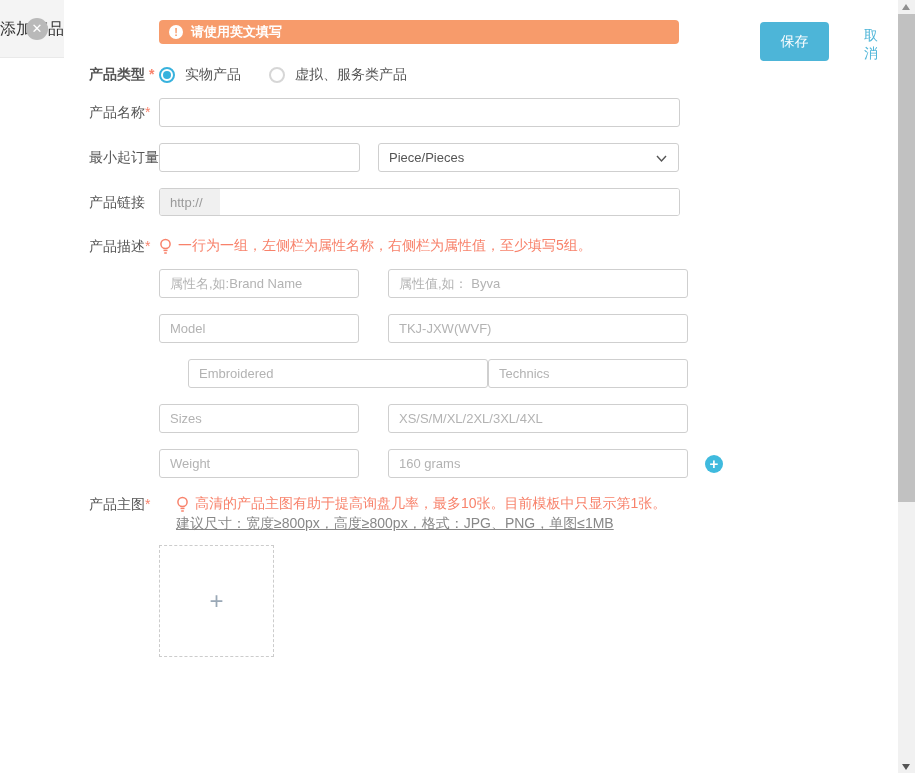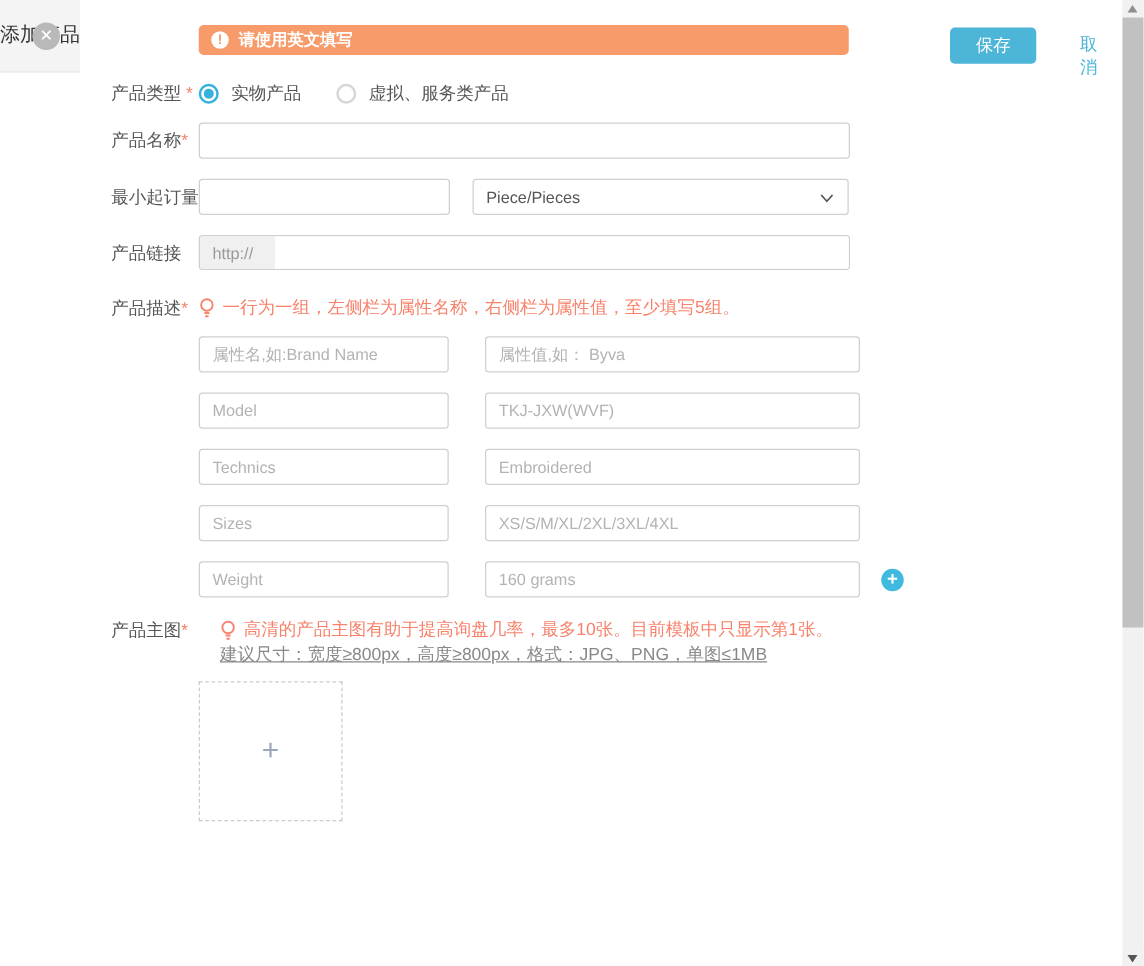--- a/index.html
+++ b/index.html
@@ -53,21 +53,21 @@
   }
 
   
   .row { display:flex; margin-bottom:16px; }
   .row-label { width:70px; flex:none; font-size:14px; color:#555; padding-top:6px; white-space:nowrap; }
   .req { color:#f8826b; }
   .row-content { flex:1; }
 
   
   .radio-row { margin-bottom:14px; }
-  .radio-row .row-label { padding-top:2px; }
+  .radio-row .row-label { padding-top:2px;font-weight:bold; }
   .radio-group { display:flex; align-items:center; padding-top:1px; }
   .radio-item { display:flex; align-items:center; cursor:pointer; margin-right:28px; }
   .radio-circle {
     width:16px; height:16px; border-radius:50%; border:2px solid #d6d6d6; background:#fff;
     display:flex; align-items:center; justify-content:center; flex:none;
   }
   .radio-item.checked .radio-circle { border-color:#38b2dd; }
   .radio-item.checked .radio-circle::after {
     content:""; width:8px; height:8px; border-radius:50%; background:#38b2dd;
   }
@@ -123,21 +123,21 @@
     margin-top:12px; width:115px; height:112px; border:1px dashed #ccc;
     display:flex; align-items:center; justify-content:center; cursor:pointer; background:#fff;
   }
   .upload-plus { color:#9aa8b6; font-size:24px; font-weight:400; }
 
   
   .modal-footer {
     height:70px; flex:none; border-top:1px solid #e8e8e8; position:relative; background:#fff;
   }
   .save-btn {
-    position:absolute; right:86px; top:21px; width:69px; height:29px;
+    position:absolute; right:86px; top:21px; width:69px; height:39px;
     background:#4db5d8; color:#fff; border:none; border-radius:4px; font-size:14px;
     cursor:pointer; font-family:Liberation Sans, sans-serif;
   }
   .cancel-btn {
     position:absolute; right:37px; top:26px; color:#4db5d8; font-size:14px; cursor:pointer;
   }
 </style>
 </head>
 <body>
 
@@ -223,22 +223,22 @@
 
         <div class="pair-row">
           <input class="inp pair-name" placeholder="属性名,如:Brand Name" style="">
           <input class="inp pair-value" placeholder="属性值,如： Byva" style="">
         </div>
         <div class="pair-row">
           <input class="inp pair-name" placeholder="Model" style="">
           <input class="inp pair-value" placeholder="TKJ-JXW(WVF)" style="">
         </div>
         <div class="pair-row">
+          <input class="inp pair-value" placeholder="Embroidered" style="">
           <input class="inp pair-name" placeholder="Technics" style="">
-          <input class="inp pair-value" placeholder="Embroidered" style="">
         </div>
         <div class="pair-row">
           <input class="inp pair-name" placeholder="Sizes" style="">
           <input class="inp pair-value" placeholder="XS/S/M/XL/2XL/3XL/4XL" style="">
         </div>
         <div class="pair-row" style="margin-bottom:0;">
           <input class="inp pair-name" placeholder="Weight" style="">
           <input class="inp pair-value" placeholder="160 grams" style="">
           <span class="plus-circle">+</span>
         </div>

